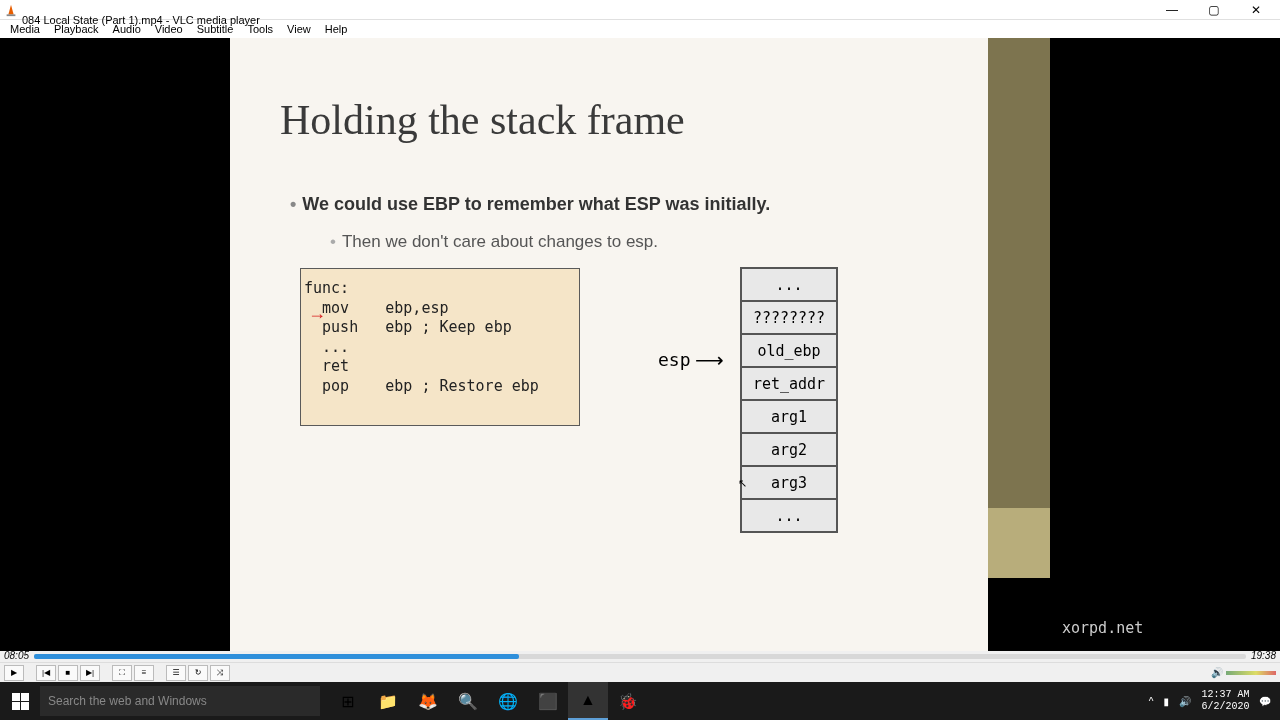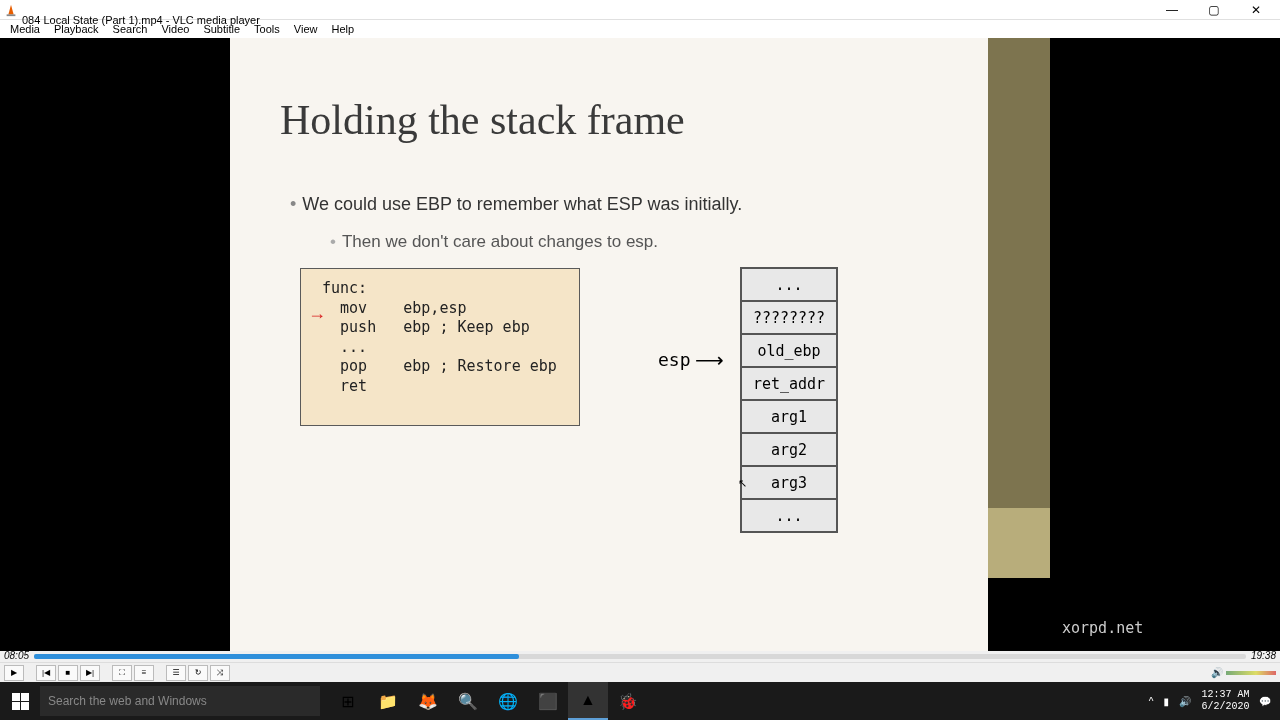--- a/index.html
+++ b/index.html
@@ -14,26 +14,26 @@
 .menubar { height: 18px; background: #fff; display: flex; align-items: center; padding: 0 4px; gap: 2px; }
 .menu-item { padding: 18px 6px; cursor: pointer; font-size: 11px; }
 
 .video-area { position: relative; height: 613px; background: #000; display: flex; }
 .video-left { width: 230px; background: #000; }
 .video-content { width: 758px; background: #f8f5f0; position: relative; }
 .video-right1 { width: 62px; background: #807652; }
 .video-right2 { width: 230px; background: #000; position: relative; padding-left: 42px; }
 
 .slide-title { font-family: Georgia, serif; font-size: 42px; color: #3a3a3a; position: absolute; top: 58px; left: 50px; text-align: right; }
-.bullet1 { position: absolute; top: 156px; left: 60px; font-size: 18px; color: #333; }
+.bullet1 { position: absolute; top: 156px; left: 60px; font-size: 18px; color: #333; font-weight: bold; }
 .bullet1-dot { color: #888; margin-right: 6px; }
 .bullet2 { position: absolute; top: 194px; left: 100px; font-size: 17px; color: #555; }
 .bullet2-dot { color: #aaa; margin-right: 6px; }
 
-.code-box { position: absolute; top: 230px; left: 70px; width: 280px; height: 158px; background: #f5e5c8; border: 1.5px solid #5a5a5a; padding: 10px 21px; font-family: Consolas, monospace; font-size: 15px; line-height: 1.3; color: #222; }
+.code-box { position: absolute; top: 230px; left: 70px; width: 280px; height: 158px; background: #f5e5c8; border: 1.5px solid #5a5a5a; padding: 10px 3px; font-family: Consolas, monospace; font-size: 15px; line-height: 1.3; color: #222; }
 .code-arrow { position: absolute; top: 265px; left: 78px; color: #d82020; font-size: 18px; font-weight: bold; }
 
 .stack-label { position: absolute; top: 311px; left: 428px; font-family: Consolas, monospace; font-size: 18px; }
 .stack-arrow { position: absolute; top: 310px; left: 465px; font-size: 20px; }
 .stack-table { position: absolute; top: 229px; left: 510px; border: 1.5px solid #555; }
 .stack-cell { width: 96px; height: 33px; border: 1px solid #555; background: #e8e8e8; display: flex; align-items: center; justify-content: center; font-family: Consolas, monospace; font-size: 15px; }
 
 .cursor-ptr { position: absolute; top: 439px; left: 508px; font-size: 11px; }
 .video-right2 .wm { position: absolute; bottom: 14px; left: 12px; color: #ccc; font-family: Consolas, monospace; font-size: 15px; }
 .right-band-upper { background: #7d744f; height: 470px; }
@@ -75,43 +75,43 @@
   <div class="titlebar-btns">
     <div class="titlebar-btn">—</div>
     <div class="titlebar-btn">▢</div>
     <div class="titlebar-btn">✕</div>
   </div>
 </div>
 
 <div class="menubar">
   <span class="menu-item">Media</span>
   <span class="menu-item">Playback</span>
-  <span class="menu-item">Search</span>
+  <span class="menu-item">Audio</span>
   <span class="menu-item">Video</span>
   <span class="menu-item">Subtitle</span>
   <span class="menu-item">Tools</span>
   <span class="menu-item">View</span>
   <span class="menu-item">Help</span>
 </div>
 
 <div class="video-area">
   <div class="video-left"></div>
   <div class="video-content">
     <div class="slide-title">Holding the stack frame</div>
     <div class="bullet1"><span class="bullet1-dot">•</span><span>We could use EBP to remember what ESP was initially.</span></div>
     <div class="bullet2"><span class="bullet2-dot">•</span><span>Then we don't care about changes to esp.</span></div>
     <div class="code-box">
       <div>func:</div>
       <div style="white-space:pre">  mov    ebp,esp</div>
       <div style="white-space:pre">  push   ebp ; Keep ebp</div>
       <div style="white-space:pre"></div>
       <div style="white-space:pre">  ...</div>
       <div style="white-space:pre"></div>
+      <div style="white-space:pre">  ret</div>
       <div style="white-space:pre">  pop    ebp ; Restore ebp</div>
-      <div style="white-space:pre">  ret</div>
     </div>
     <div class="code-arrow">→</div>
     <div class="stack-label">esp</div>
     <div class="stack-arrow">⟶</div>
     <div class="stack-table">
       <div class="stack-cell">...</div>
       <div class="stack-cell">????????</div>
       <div class="stack-cell">old_ebp</div>
       <div class="stack-cell">ret_addr</div>
       <div class="stack-cell">arg1</div>

